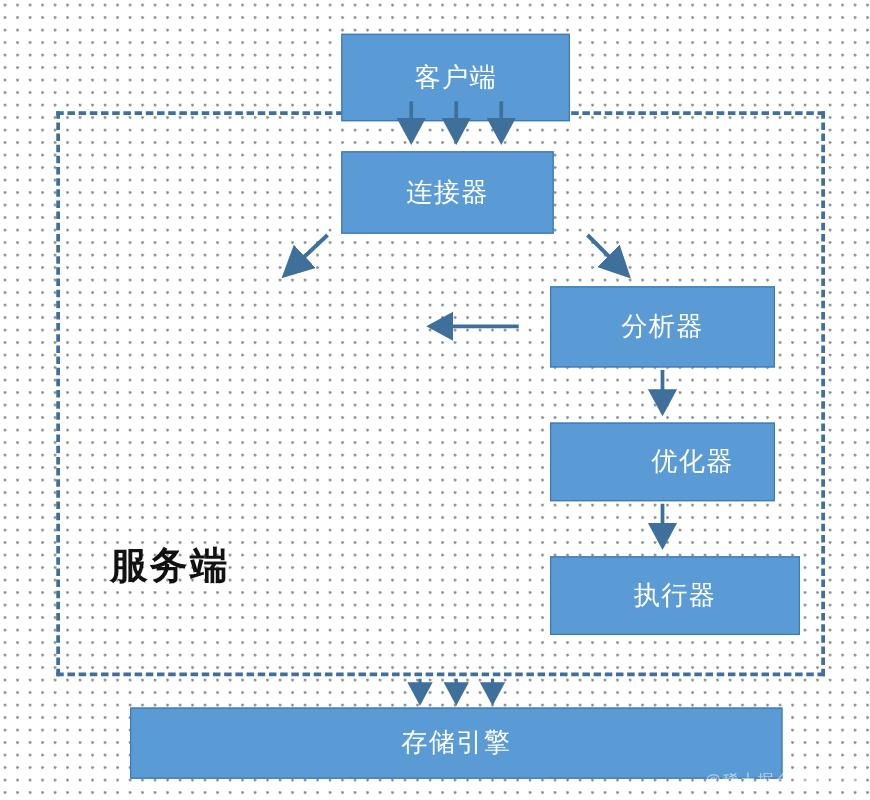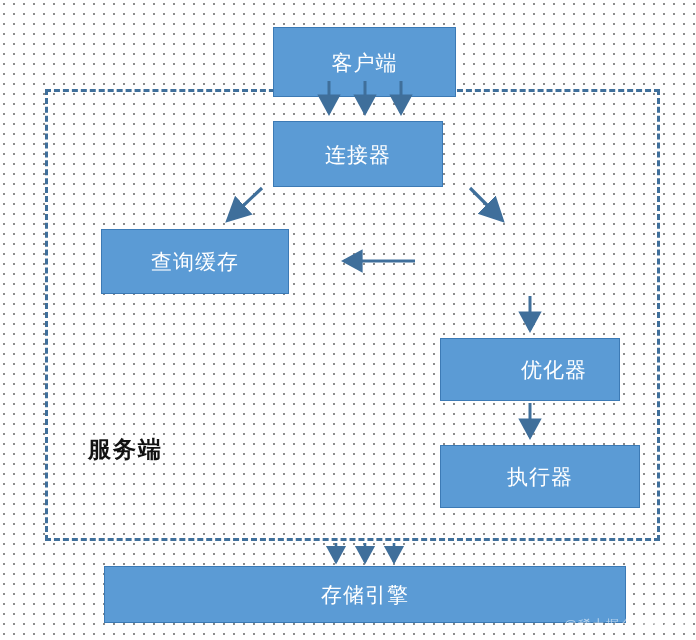--- a/index.html
+++ b/index.html
@@ -38,21 +38,21 @@
   }
   .server-zone {
     position: absolute;
     box-sizing: border-box;
     border: 3px dashed #3F6F9B;
     background: transparent;
   }
   .zone-label {
     position: absolute;
     color: #111111;
-    font-size: 23px;
+    font-size: 30px;
     font-weight: bold;
     letter-spacing: 2px;
     line-height: 1;
     user-select: none;
   }
   .arrow-layer {
     position: absolute;
     left: 0;
     top: 0;
     width: 696px;
@@ -75,22 +75,22 @@
 <div id="canvas">
 
   <div class="server-zone" style="left:45px; top:89px; width:615px; height:452px;"></div>
 
   <div class="zone-label" style="left:88px; top:438px;">服务端</div>
 
   <div class="node" style="left:273px; top:10px;  width:183px; height:70px;margin-top:17px;">客户端</div>
 
   <div class="node" style="left:273px; top:121px; width:170px; height:66px;">连接器</div>
 
-  <div class="node" style="left:101px; top:229px; width:188px; height:65px;">查询缓存</div>
 
+  <div class="node" style="left:440px; top:229px; width:180px; height:65px;">分析器</div>
 
   <div class="node" style="left:440px; top:338px; width:180px; height:63px;padding-left:48px;">优化器</div>
 
   <div class="node" style="left:440px; top:445px; width:200px; height:63px;">执行器</div>
 
   <div class="node" style="left:104px; top:566px; width:522px; height:57px;">存储引擎</div>
 
   <svg class="arrow-layer" viewBox="0 0 696 640">
     <defs>
       <marker id="ah" markerWidth="9" markerHeight="9" refX="6.2" refY="4.5" orient="auto" markerUnits="strokeWidth">

